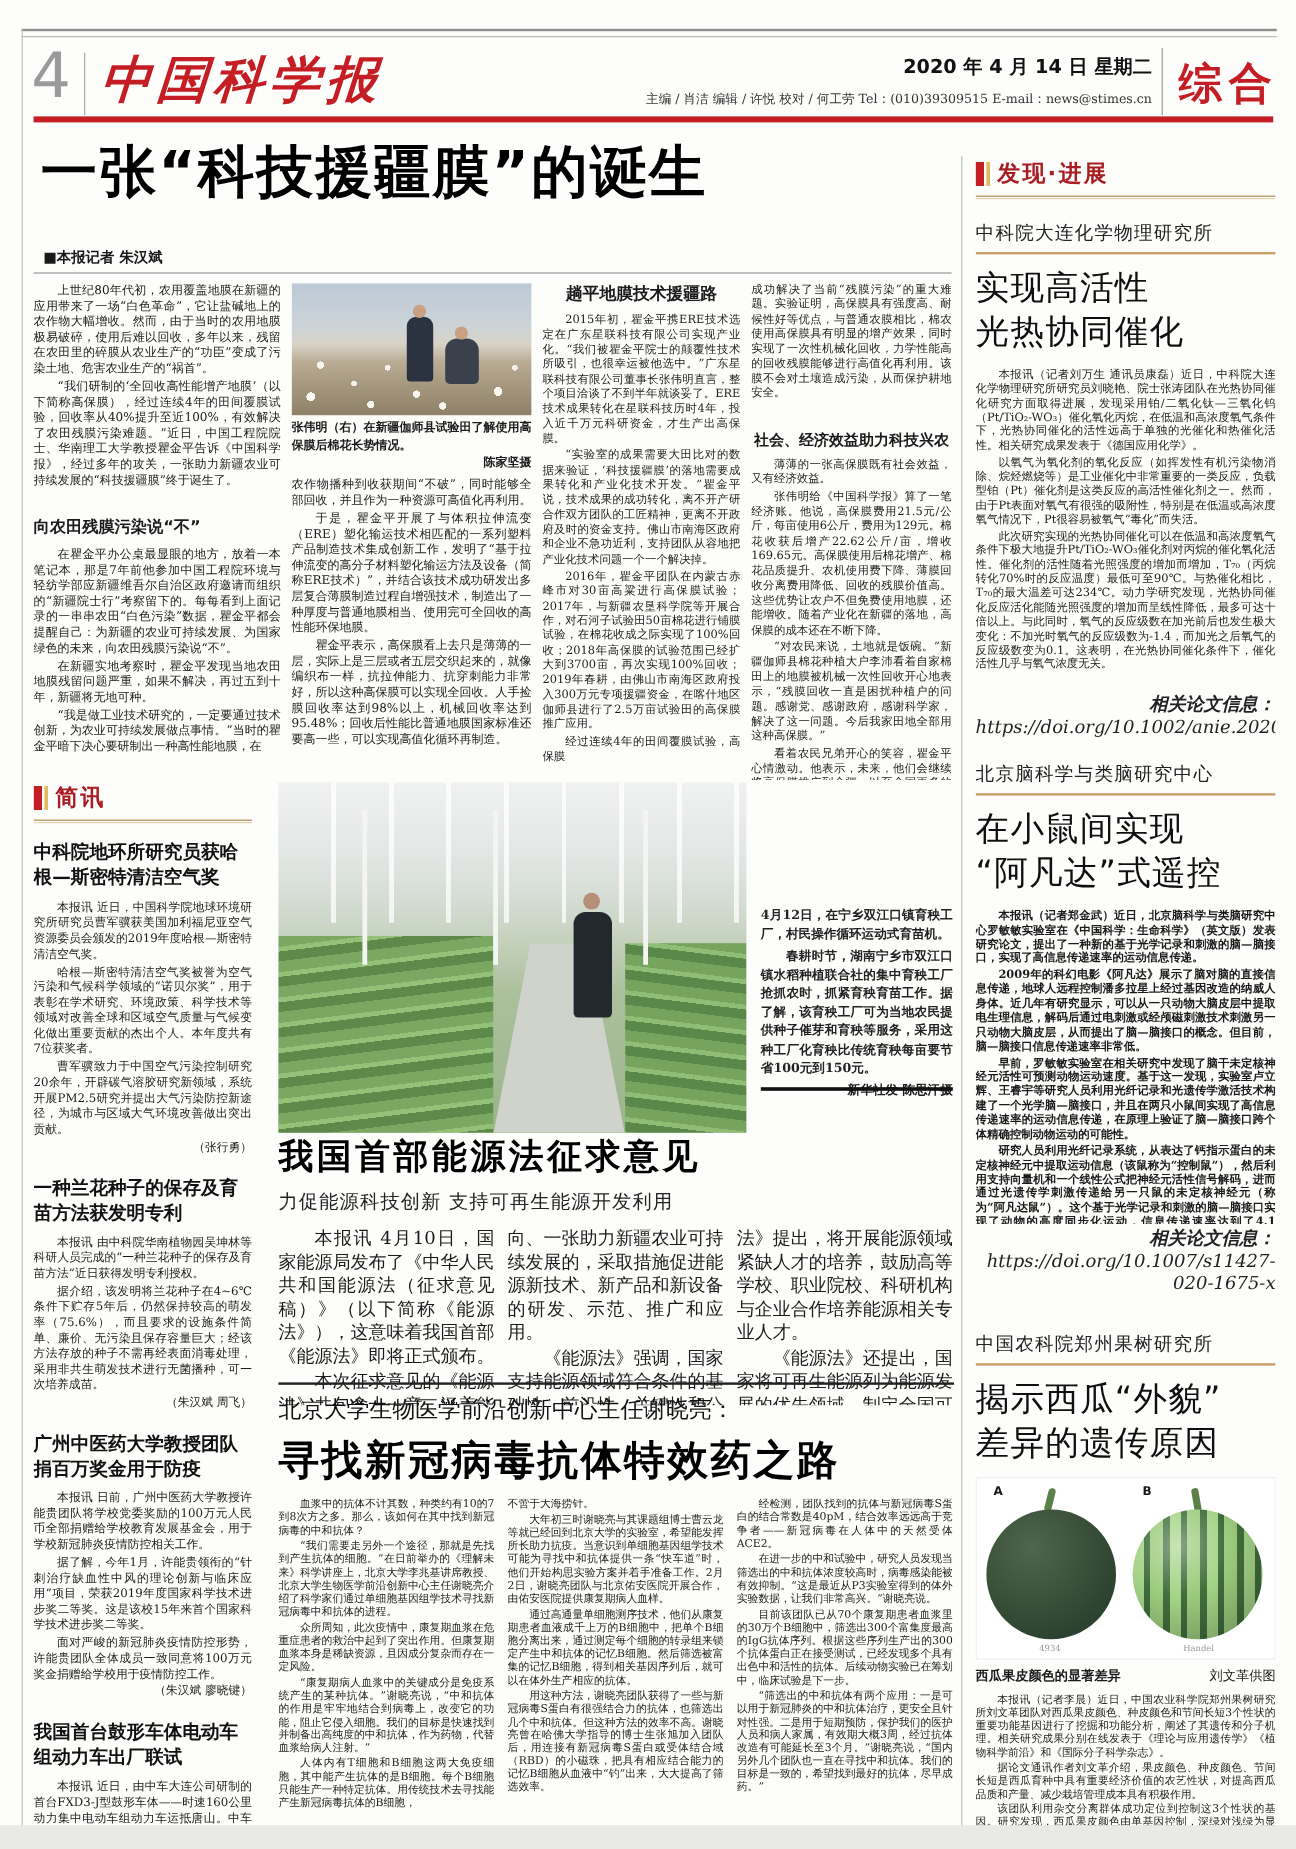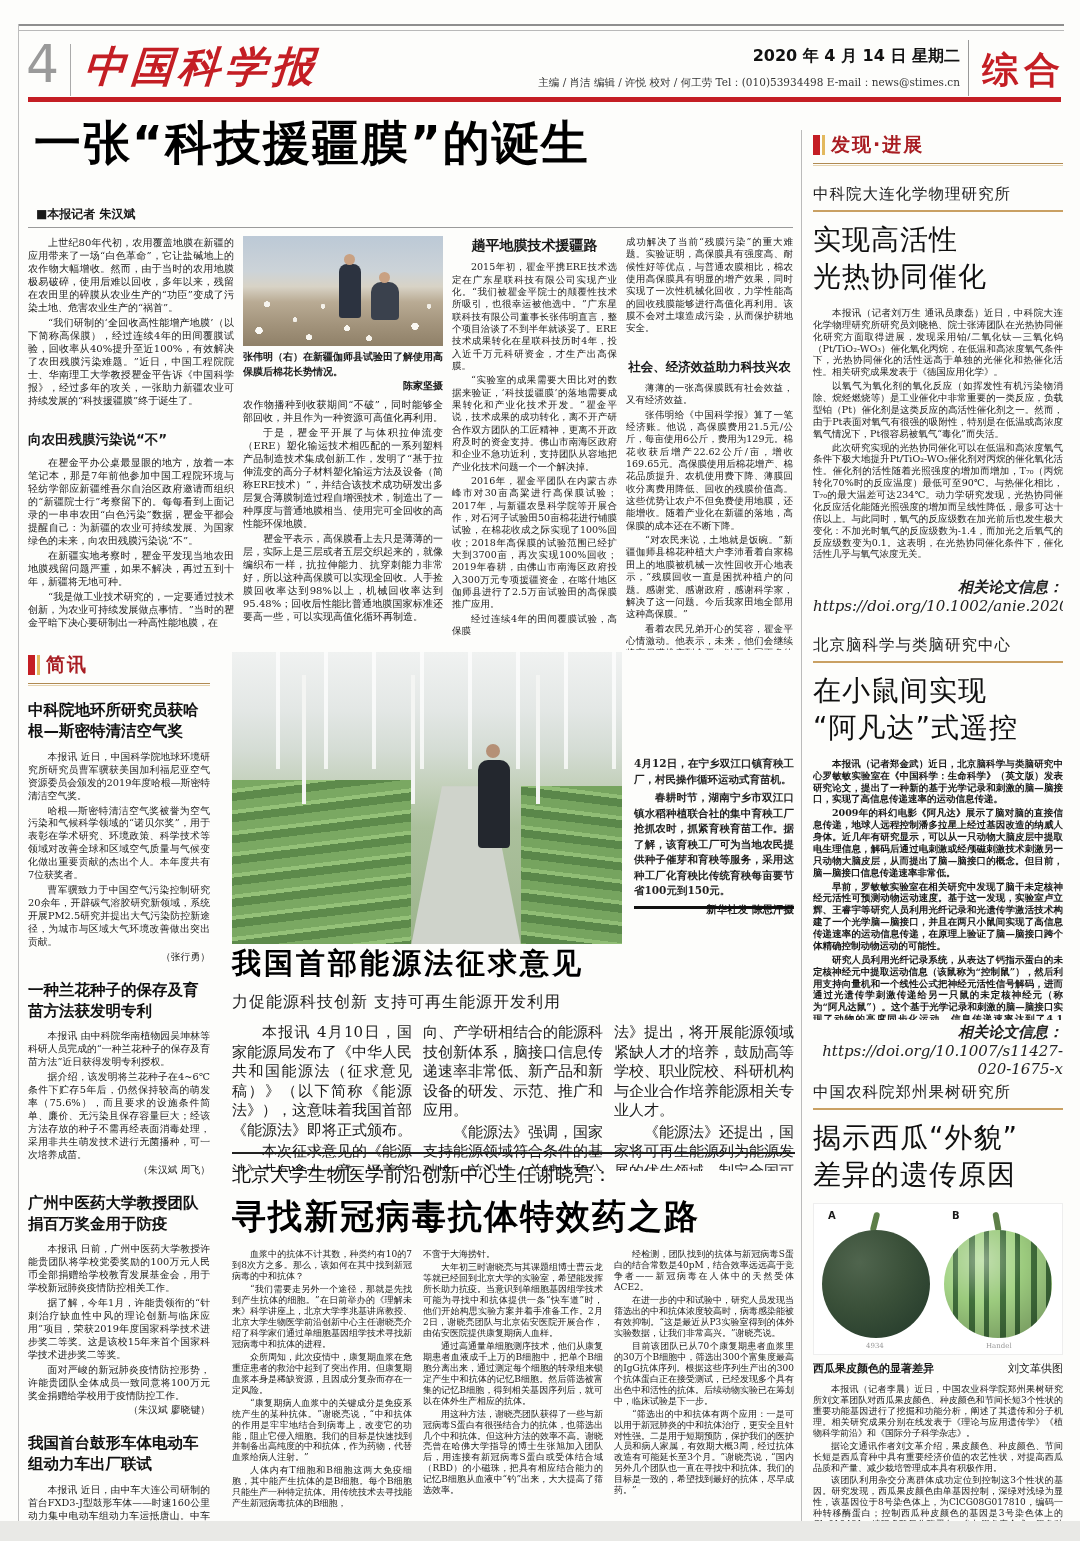--- a/index.html
+++ b/index.html
@@ -108,21 +108,21 @@
   
   .side-sep{left:801px;top:130px;width:1px;height:1392px;background:#bbb;}
   .sidebar{left:813px;top:132px;width:250px;height:1400px;overflow:hidden;}
   .kicker{font-family:"DejaVu Sans",sans-serif;font-size:15.5px;color:#222;letter-spacing:1px;
       border-bottom:2px solid #c9a063;padding-bottom:5px;}
   .side-headline{font-family:"DejaVu Sans",sans-serif;font-weight:500;font-size:28px;line-height:1.32;
       color:#0f0f0f;margin-top:10px;letter-spacing:1px;}
   .side-body{margin-top:11px;font-size:9.5px;line-height:1.25;overflow:hidden;}
   .doi{font-style:italic;font-size:15px;color:#222;text-align:right;margin-top:3px;}
   .doi b{font-weight:bold;}
-  .gap16{margin-top:4px;} .gap20{margin-top:20px;}
+  .gap16{margin-top:32px;} .gap20{margin-top:20px;}
   
   .melon-fig{margin-top:9px;background:#fff;border:1px solid #eee;height:150px;position:relative;}
   .fig-label{position:absolute;top:6px;font-family:"DejaVu Sans",sans-serif;font-weight:bold;font-size:10px;}
   .melon{position:absolute;border-radius:50%;}
   .melonA{left:8px;top:26px;width:108px;height:108px;
      background:radial-gradient(circle at 35% 30%,#50654e 0%,#3a5039 45%,#2c4230 75%,#24382a 100%);}
   .melonB{left:130px;top:26px;width:108px;height:108px;
      background:repeating-linear-gradient(90deg,#a5d487 0 9px,#3f6d3b 9px 14px,#9ccb7e 14px 25px,#416f3c 25px 31px);}
   .melonB-shade{position:absolute;inset:0;border-radius:50%;
      background:radial-gradient(circle at 35% 28%,rgba(255,255,255,.38) 0%,rgba(255,255,255,0) 40%,rgba(0,0,0,.28) 92%);}
@@ -139,21 +139,21 @@
 <div class="page">
 
   <div class="abs frame-top"></div>
   <div class="abs frame-left"></div>
 
   <div class="abs pagenum">4</div>
   <div class="abs mast-v1"></div>
   <div class="abs logo">中国科学报</div>
   <div class="abs dateblock">
     <div class="dateline">2020 年 4 月 14 日  星期二</div>
-    <div class="staffline">主编 / 肖洁  编辑 / 许悦  校对 / 何工劳  Tel：(010)53934498  E-mail：news@stimes.cn</div>
+    <div class="staffline">主编 / 肖洁  编辑 / 许悦  校对 / 何工劳  Tel：(010)39309515  E-mail：news@stimes.cn</div>
   </div>
   <div class="abs mast-v2"></div>
   <div class="abs section-name">综合</div>
   <div class="abs red-rule"></div>
 
   <div class="abs lead-headline">一张“科技援疆膜”的诞生</div>
   <div class="abs lead-byline">■本报记者 朱汉斌</div>
   <div class="abs lead-rule"></div>
 
   <div class="abs main-body">
@@ -263,21 +263,21 @@
   <div class="abs energy">
     <div class="energy-headline">我国首部能源法征求意见</div>
     <div class="energy-sub">力促能源科技创新  支持可再生能源开发利用</div>
     <div class="energy-body">
       <div class="ecol">
         <p class="par">本报讯 4月10日，国家能源局发布了《中华人民共和国能源法（征求意见稿）》（以下简称《能源法》），这意味着我国首部《能源法》即将正式颁布。</p>
         <p class="par">本次征求意见的《能源法》共包含十一章，涵盖能源战略和规划、能源开发与加工转换、能源供应与使用等方面，对适用范围、战略和体系、结构优化等做出了规定。</p>
         <p class="par">《能源法》提出，国家鼓励和促进能源科技创新，推动建立企业为主体、市场为导</p>
       </div>
       <div class="ecol">
-        <p class="par noind">向、产学研相结合的能源科技创新体系，脑接口信息传递速率非常低、新产品和新设备的研发、示范、推广和应用。</p>
+        <p class="par noind">向、一张助力新疆农业可持续发展的，采取措施促进能源新技术、新产品和新设备的研发、示范、推广和应用。</p>
         <p class="par">《能源法》强调，国家支持能源领域符合条件的基础性、前沿性、关键性和公益性的技术装备和重大技术标准的研究、开发、示范和推广应用。国务院有关部门应当支持建立能源研发创新平台，依托重大能源工程，集中开展科技攻关活动。</p>
         <p class="par">能源专业人才培养也获重视。《能源</p>
       </div>
       <div class="ecol">
         <p class="par noind">法》提出，将开展能源领域紧缺人才的培养，鼓励高等学校、职业院校、科研机构与企业合作培养能源相关专业人才。</p>
         <p class="par">《能源法》还提出，国家将可再生能源列为能源发展的优先领域，制定全国可再生能源开发利用中长期总量目标以及一次能源消费中可再生能源比重目标，列入国民经济和社会发展规划以及年度计划的约束性指标。国家制定相关财政、金融和价格等政策，支持可再生能源开发利用。（郑金武）</p>
       </div>
     </div>
   </div>
 

